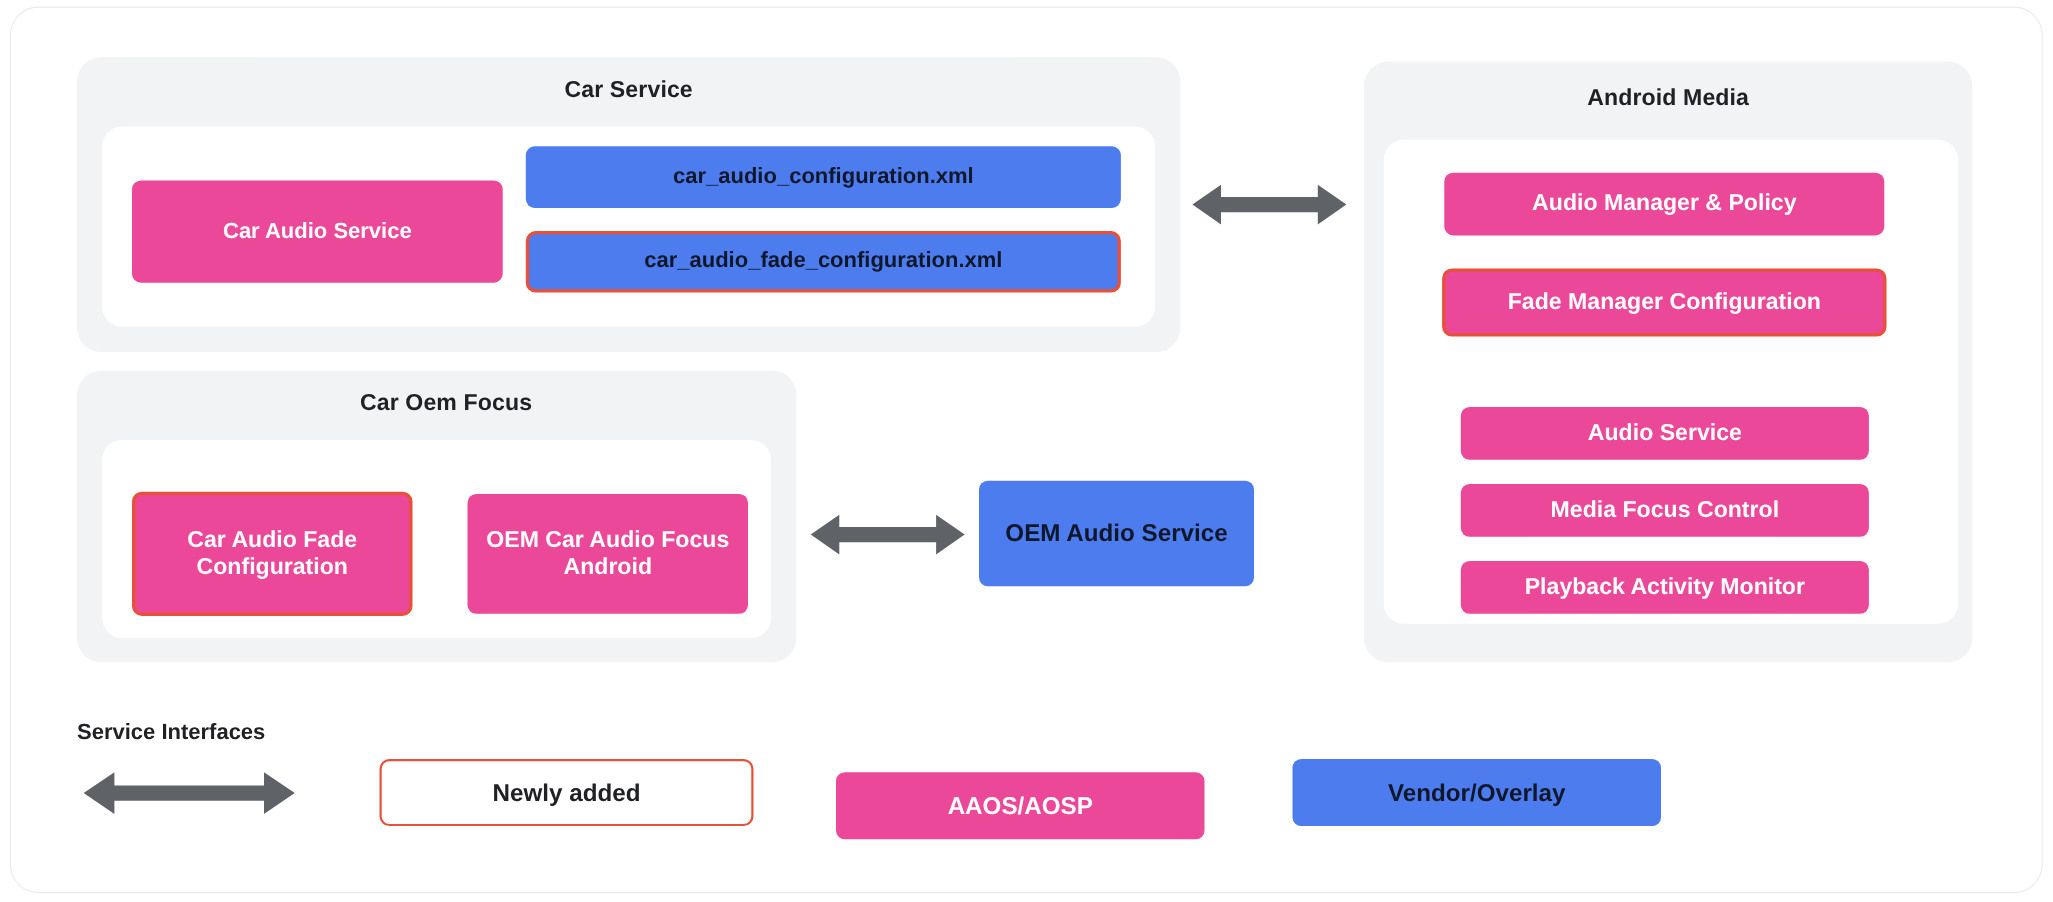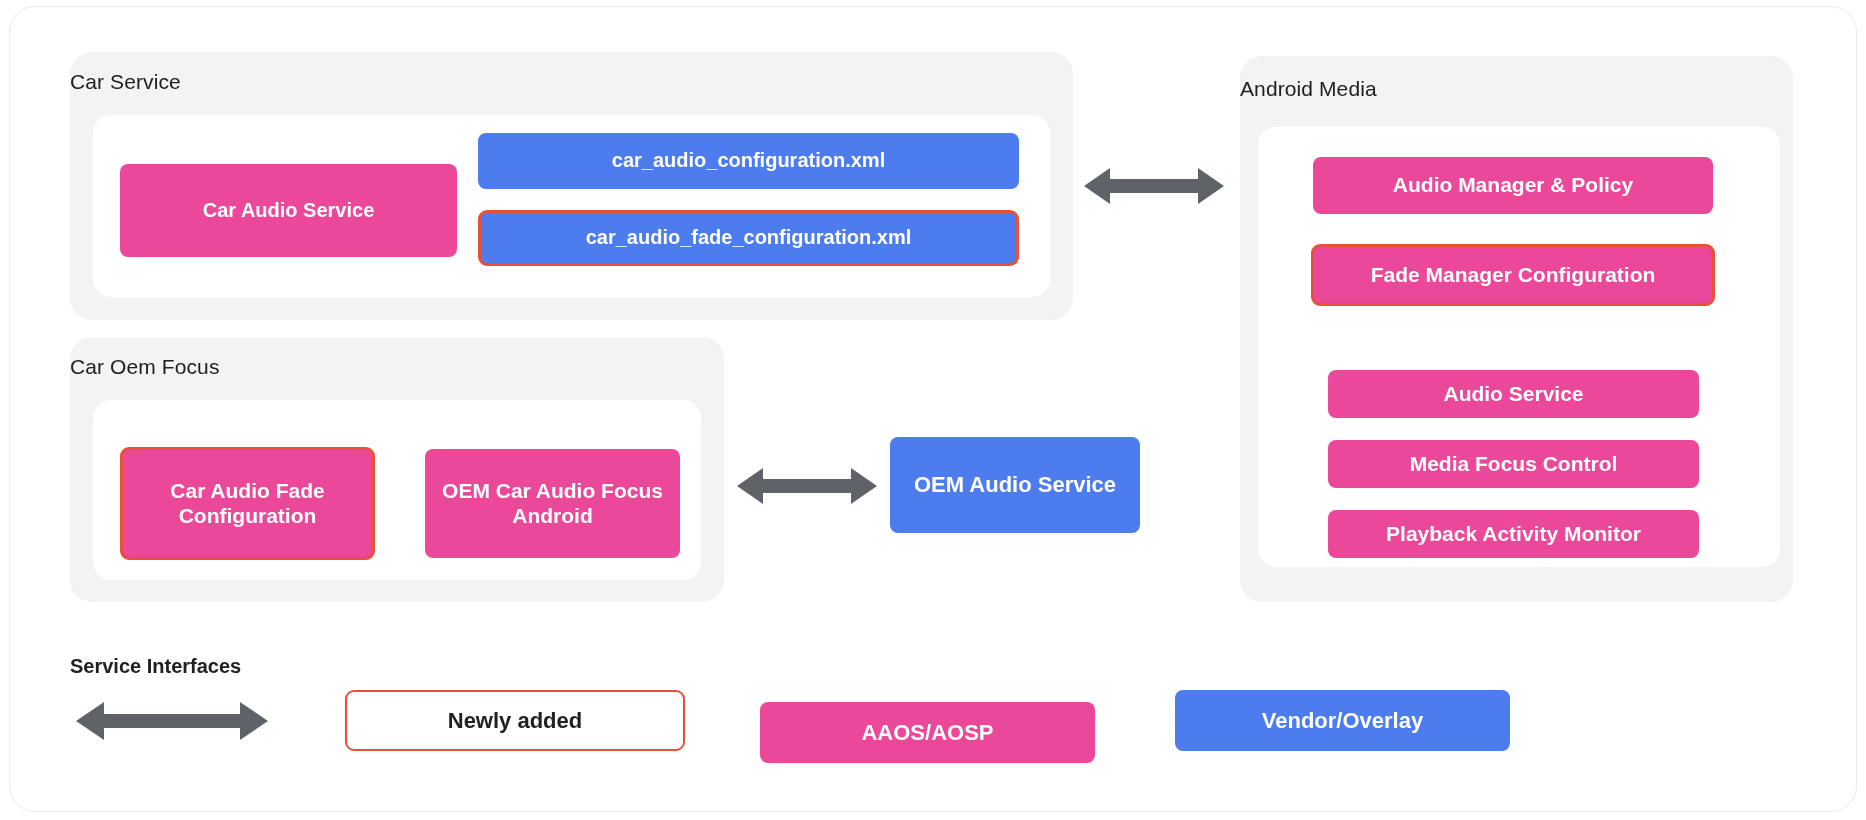--- a/index.html
+++ b/index.html
@@ -40,22 +40,23 @@
   .group-panel {
     position: absolute;
     background: #f1f3f4;
     border-radius: 22px;
     box-sizing: border-box;
   }
   .group-title {
     position: absolute;
     left: 0;
     width: 100%;
+    text-align: center;
     font-size: 21px;
-    font-weight: 400;
+    font-weight: 700;
     color: #202124;
     letter-spacing: 0.1px;
   }
 
   
   .inner-card {
     position: absolute;
     background: #ffffff;
     border-radius: 18px;
     box-sizing: border-box;
@@ -74,21 +75,21 @@
     line-height: 1.18;
     padding: 2px 8px;
   }
   .node.green {
     background: #ec4899;
     color: #ffffff;
     margin-top: 12px;
   }
   .node.blue {
     background: #4d7cee;
-    color: #ffffff;
+    color: #0f172a;
   }
   .node.plain {
     background: #ffffff;
     color: #202124;
   }
   .node.outlined {
     border: 3px solid #e8503a;
     border-radius: 9px;
   }
 

